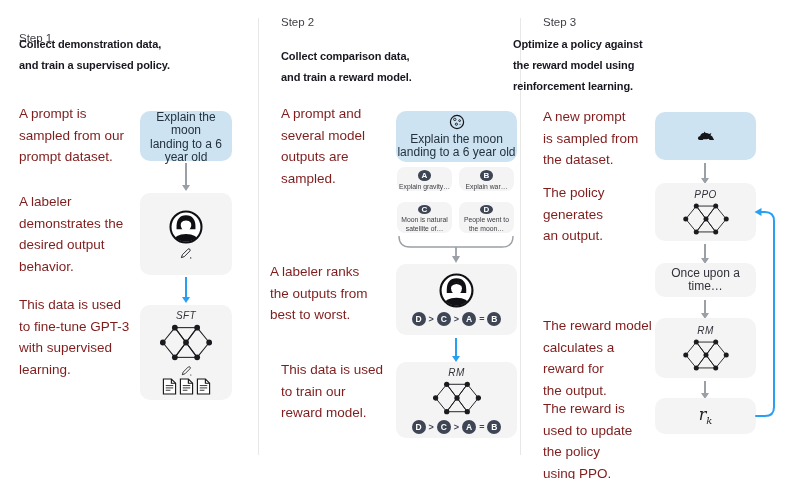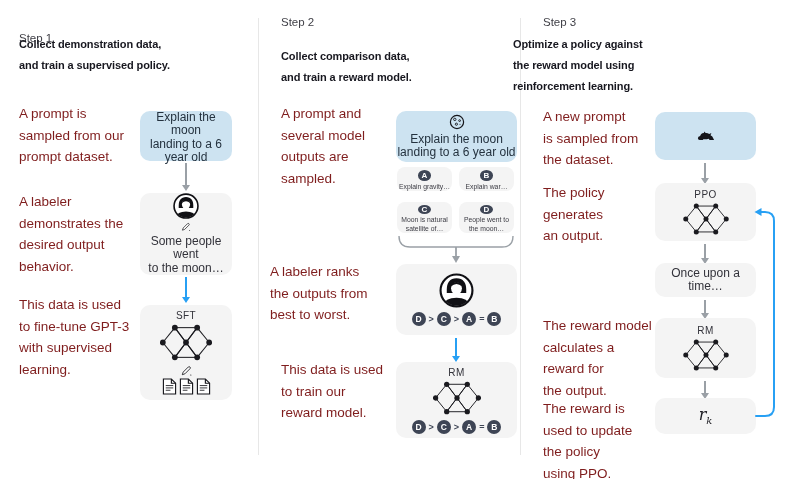--- a/index.html
+++ b/index.html
@@ -9,21 +9,21 @@
   .step-label{position:absolute;font-size:11.5px;color:#3f3f46;white-space:pre-line;}
   .col-title{position:absolute;font-size:11px;font-weight:700;color:#17171f;
     line-height:21px;white-space:pre-line;letter-spacing:-0.1px;}
   .para{position:absolute;font-size:13.5px;color:#7f1d1d;line-height:21.5px;white-space:pre-line;}
   .box{position:absolute;border-radius:10px;display:flex;flex-direction:column;
     align-items:center;justify-content:center;text-align:center;box-sizing:border-box;}
   .box.blue{background:#cde3f1;}
   .box.gray{background:#f4f4f4;}
   .box-text{font-size:12px;line-height:13.5px;color:#24323f;white-space:pre-line;margin-top:3px;}
   .box.gray .box-text{color:#32323a;}
-  .model-label{font-size:10px;color:#32323a;letter-spacing:.4px;margin-bottom:2px;}
+  .model-label{font-size:10px;color:#32323a;letter-spacing:.4px;margin-bottom:2px;font-style:italic;}
   .card{position:absolute;background:#f4f4f4;border-radius:8px;display:flex;flex-direction:column;
     align-items:center;justify-content:flex-start;padding-top:3px;box-sizing:border-box;}
   .card-letter{width:13px;height:13px;border-radius:50%;background:#3e4555;color:#fff;
     font-size:8px;font-weight:700;display:flex;align-items:center;justify-content:center;}
   .card-text{font-size:6.8px;line-height:8.5px;color:#3a3a42;white-space:pre-line;text-align:center;margin-top:2px;}
   .rank-row{display:flex;align-items:center;gap:2px;margin-top:4px;}
   .chip{width:14px;height:14px;border-radius:50%;background:#3e4555;color:#fff;
     font-size:8.5px;font-weight:700;display:flex;align-items:center;justify-content:center;}
   .rank-sep{font-size:9px;color:#3e4555;font-weight:700;margin:0 1px;}
   .varrow{position:absolute;width:2px;background:#9aa0a6;}
@@ -85,22 +85,20 @@
         <path d="M18,5.5 C11,5.5 8,10.5 8,17 L8,20.5 L28,20.5 L28,17 C28,10.5 25,5.5 18,5.5 Z" fill="#101014"></path>
         <ellipse cx="18" cy="15.8" rx="5.6" ry="6.3" fill="#ffffff"></ellipse>
         <path d="M12.2,13.8 Q18,8.6 23.8,13.8 Q23,9.2 18,9.2 Q13,9.2 12.2,13.8 Z" fill="#101014"></path>
         <path d="M3,36 Q5,25.5 18,25.5 Q31,25.5 33,36 Z" fill="#101014"></path>
       </g>
     </svg>
     <svg width="12" height="12" viewBox="0 0 13 13" style="margin-top:3px">
       <path d="M1.5,11.5 L2.6,8.4 L8.6,2.4 a1.2,1.2 0 0 1 2,2 L4.6,10.4 Z" fill="#ffffff" stroke="#15151a" stroke-width="1"></path>
       <circle cx="11.6" cy="11.8" r="0.7" fill="#15151a"></circle>
     </svg>
-    <div class="box-text">Some people went
-to the moon…</div>
   </div>
 
   <div class="varrow blue" style="left:185px;top:277px;height:21px;"></div>
 
   <div class="box gray" style="left:140px;top:305px;width:92px;height:95px;">
     <div class="model-label">SFT</div>
     <svg width="52" height="39" viewBox="0 0 56 42">
       <g stroke="#1a1a1f" stroke-width="1.1">
         <line x1="3" y1="21" x2="16" y2="5"></line>
           <line x1="3" y1="21" x2="16" y2="37"></line>

